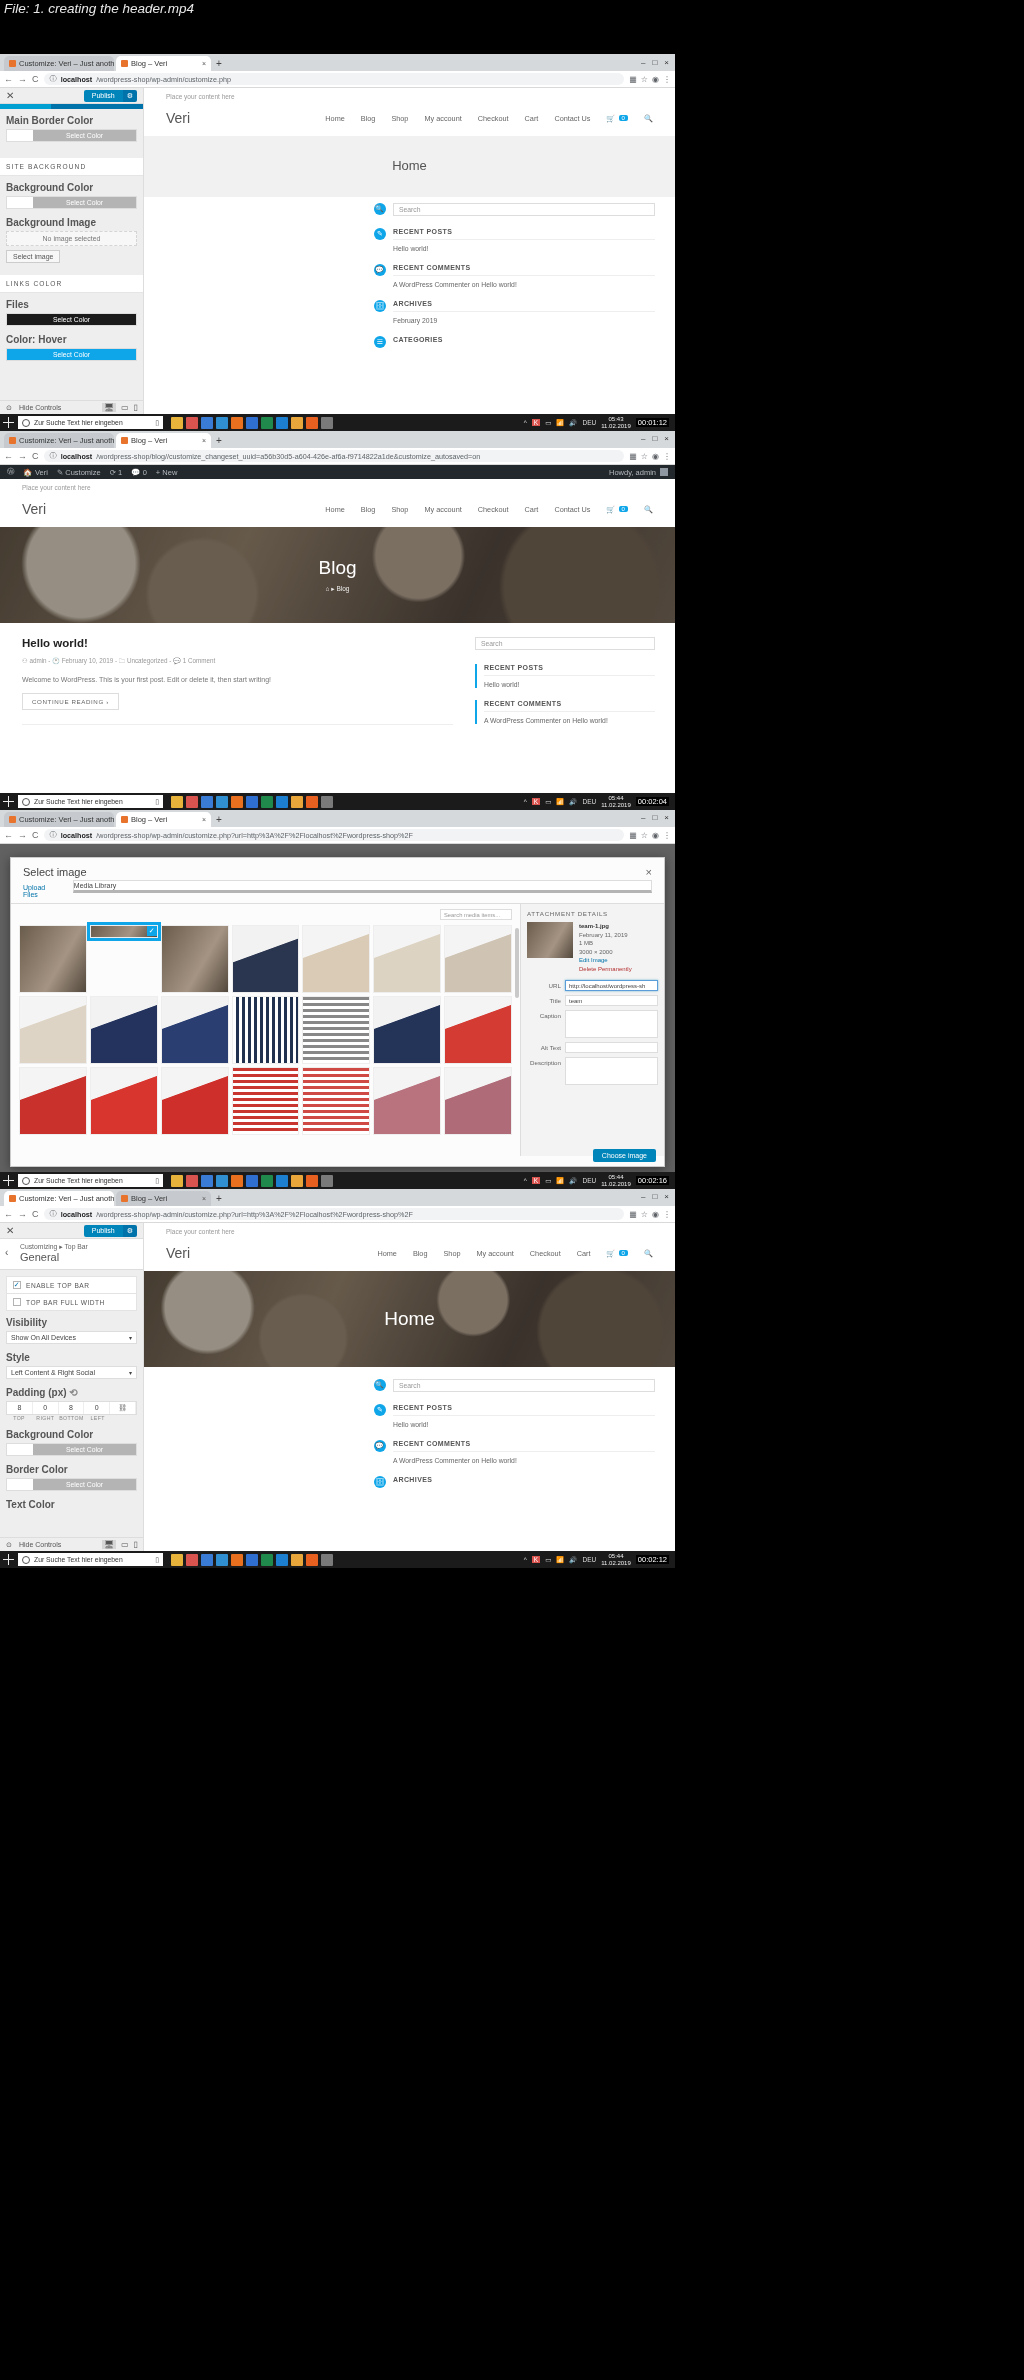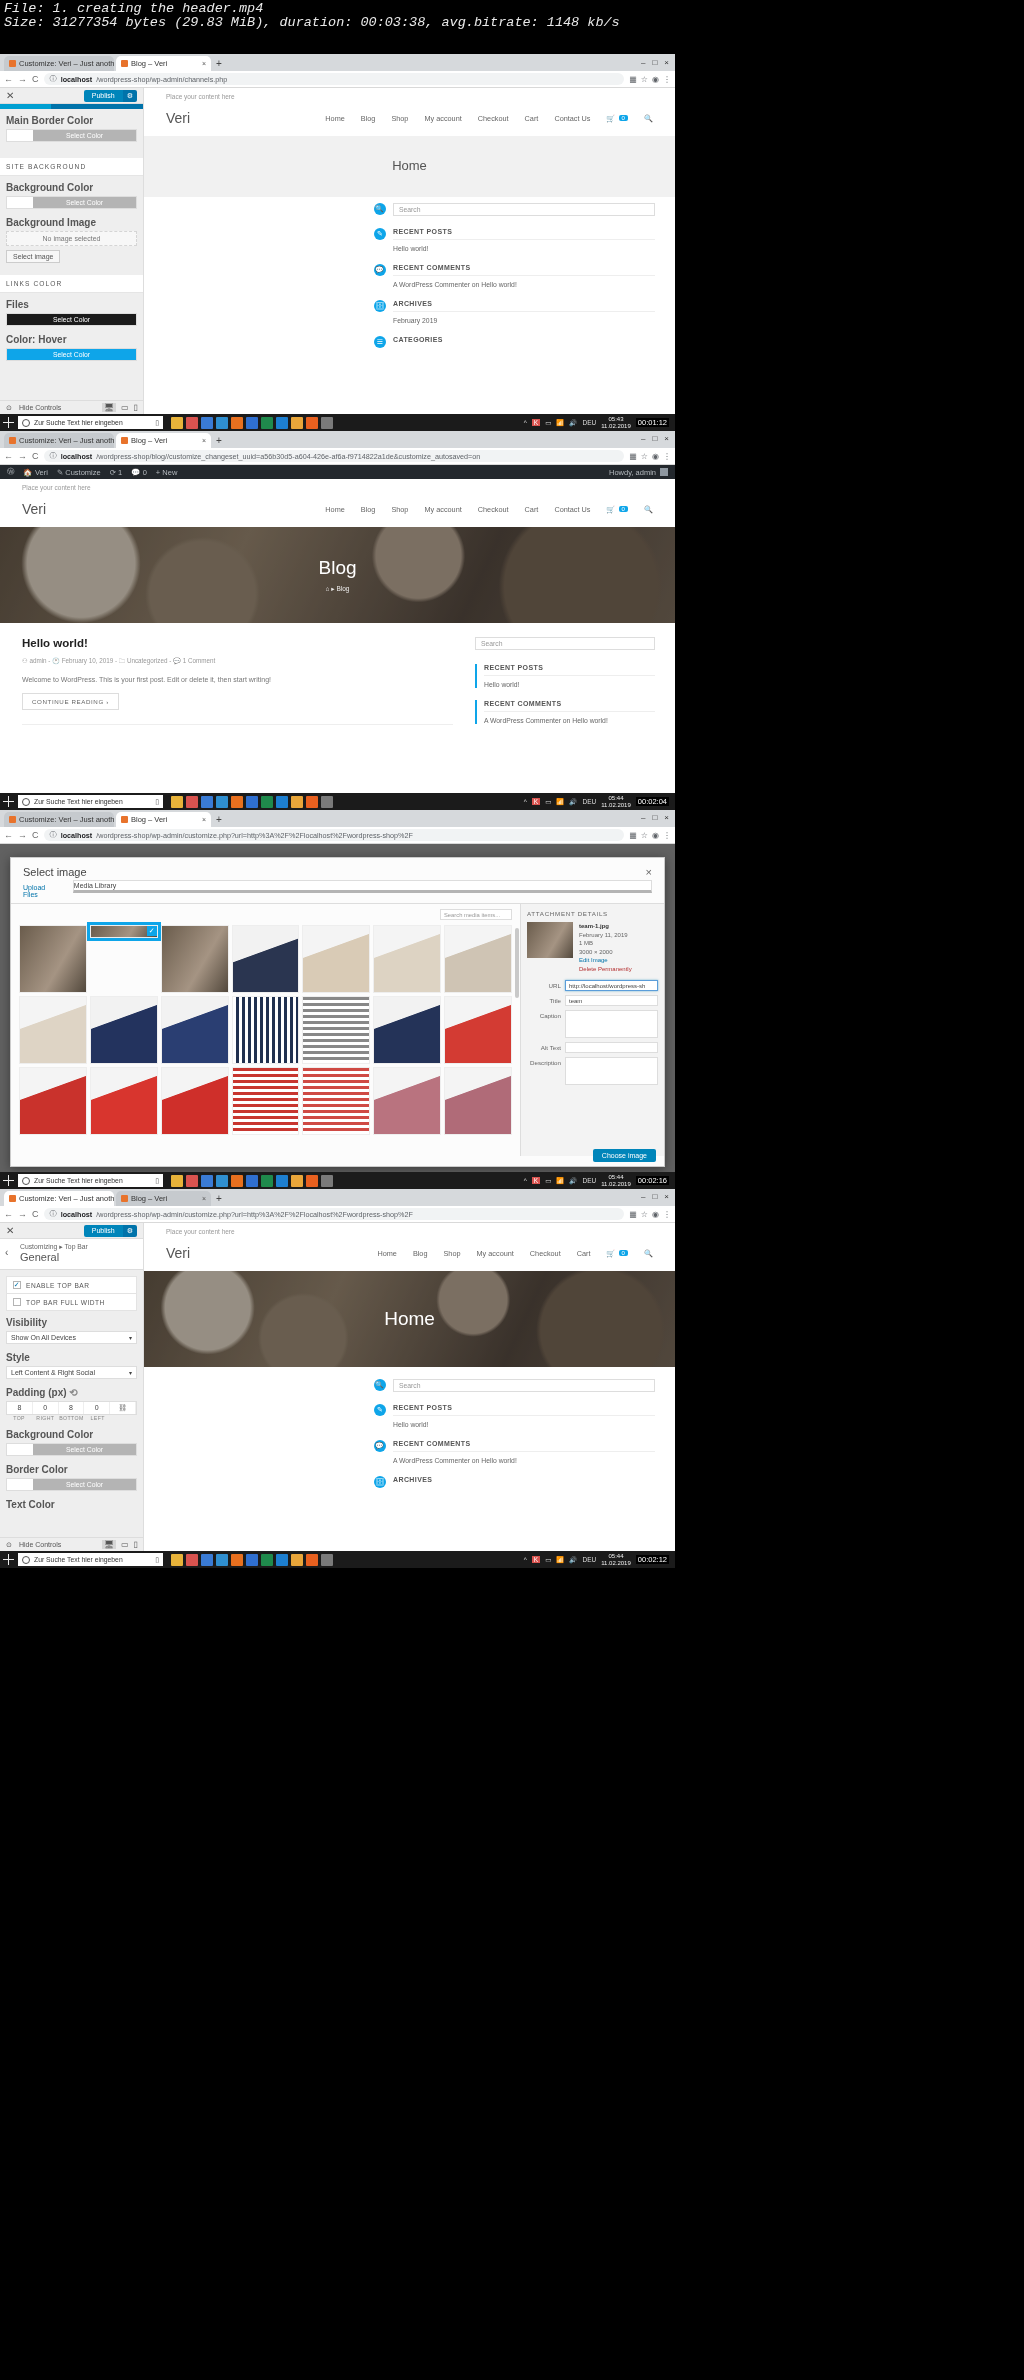--- a/index.html
+++ b/index.html
@@ -4,21 +4,21 @@
 <style>
   * { box-sizing: border-box; margin:0; padding:0; }
   body {
     width:1024px; height:2380px; background:#000; overflow:hidden;
     font-family:"Liberation Sans", sans-serif; font-size:11px; color:#222;
   }
   .page { position:relative; width:1024px; height:2380px; }
 
   
   .fileinfo { position:absolute; left:0; top:0; width:1024px; height:56px; background:#000; padding:2px 4px;}
-  .fileinfo div { color:#e9e9e9; font-family:Liberation Mono, monospace; font-style:italic; font-size:13.5px; line-height:13.6px; white-space:nowrap;}
+  .fileinfo div { color:#e9e9e9; font-family:Liberation Sans, sans-serif; font-style:italic; font-size:13.5px; line-height:13.6px; white-space:nowrap;}
 
   
   .shot { position:absolute; left:0; width:675px; background:#fff; overflow:hidden; }
 
   .chrome-tabs { height:17px; background:#d6d9dc; position:relative; }
   .ctab { position:absolute; top:2px; height:15px; border-radius:5px 5px 0 0; display:flex; align-items:center; padding:0 5px; gap:3px; font-size:7.5px; color:#333; white-space:nowrap; overflow:hidden;}
   .ctab.inactive { background:#c6cace; }
   .ctab.active { background:#fff; }
   .favicon { width:7px; height:7px; background:#e8732c; border-radius:1px; flex:0 0 auto; }
   .tabx { margin-left:auto; font-size:7px; color:#555; }
@@ -164,21 +164,20 @@
   .choose { background:#0085ba; color:#fff; font-size:7px; padding:3px 9px; border-radius:2px;}
   .scrollv { position:absolute; right:1px; top:24px; width:4px; height:70px; background:#c9c9c9; border-radius:2px;}
 </style>
 </head>
 <body>
 
 <div class="page">
 
   <div class="fileinfo">
     <div>File: 1. creating the header.mp4</div>
-    <div>Size: 31277354 bytes (29.83 MiB), duration: 00:03:38, avg.bitrate: 1148 kb/s</div>
   </div>
 
   <div class="shot" style="top:54px;height:360px;">
 
     <div class="chrome-tabs">
       <div class="ctab inactive" style="left:4px;width:110px;">
         <span class="favicon"></span>
         <span>Customize: Veri – Just another W</span>
 
       </div>
@@ -195,21 +194,21 @@
       </div>
     </div>
 
     <div class="chrome-bar">
       <span class="nav-ic">←</span>
       <span class="nav-ic">→</span>
       <span class="nav-ic">C</span>
       <div class="omnibox">
         <span>ⓘ</span>
         <b>localhost</b>
-          <span>/wordpress-shop/wp-admin/channels.php</span>
+          <span>/wordpress-shop/wp-admin/customize.php</span>
       </div>
       <div class="omni-icons">
         <span>▦</span>
         <span>☆</span>
         <span>◉</span>
         <span>⋮</span>
       </div>
     </div>
 
     <div style="position:relative;height:326px;background:#fff;">

